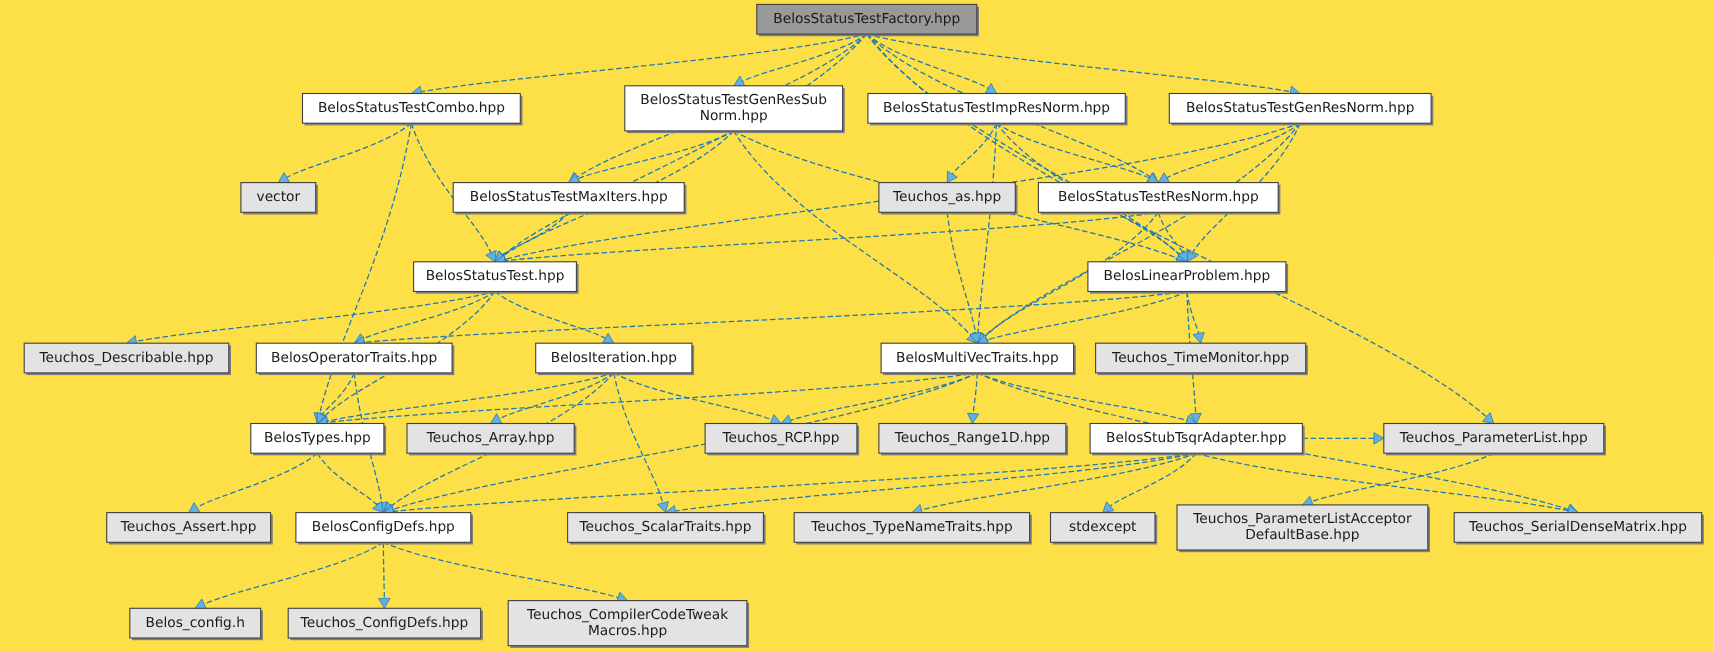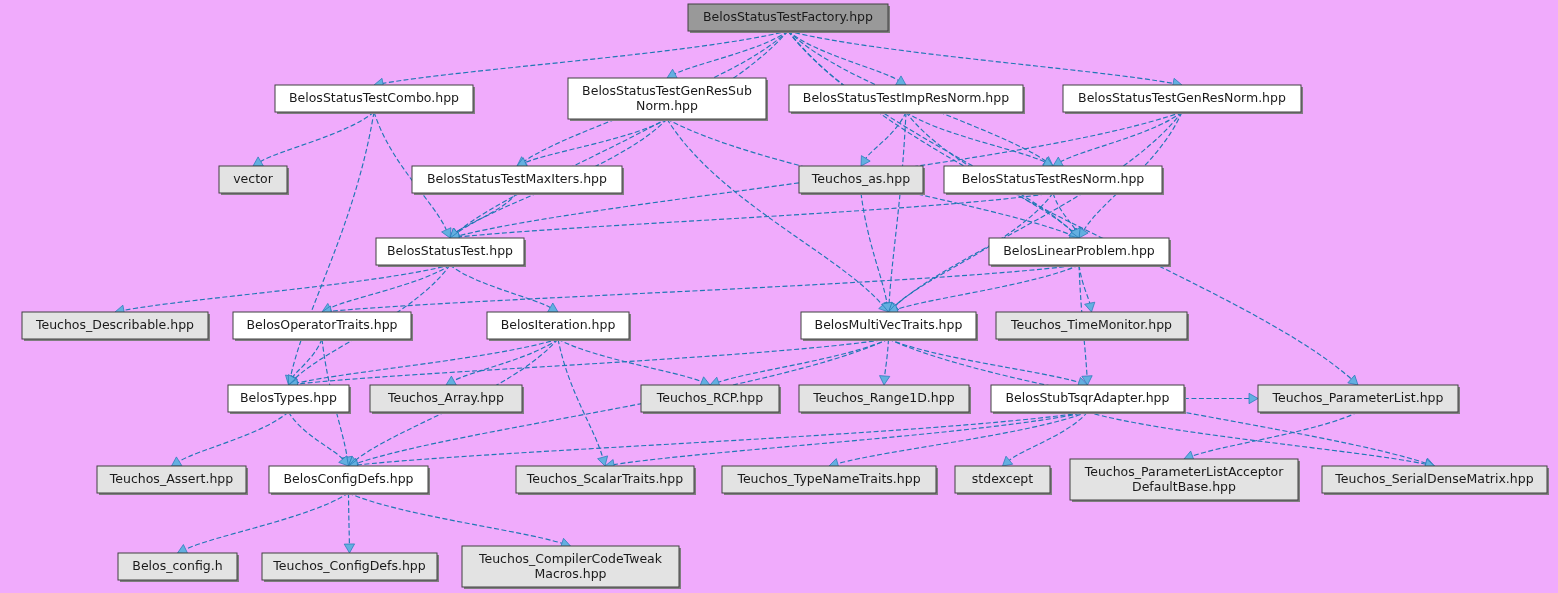--- a/index.html
+++ b/index.html
@@ -4,21 +4,21 @@
 <style>
   html, body {
     margin: 0;
     padding: 0;
     background: #ffffff;
   }
   #graph-root {
     position: relative;
     width: 1558px;
     height: 593px;
-    background: #f0abfc;
+    background: #fde047;
     font-family: "DejaVu Sans", sans-serif;
   }
   svg.graph-canvas {
     position: absolute;
     left: 0;
     top: 0;
     width: 1558px;
     height: 593px;
     overflow: visible;
   }

